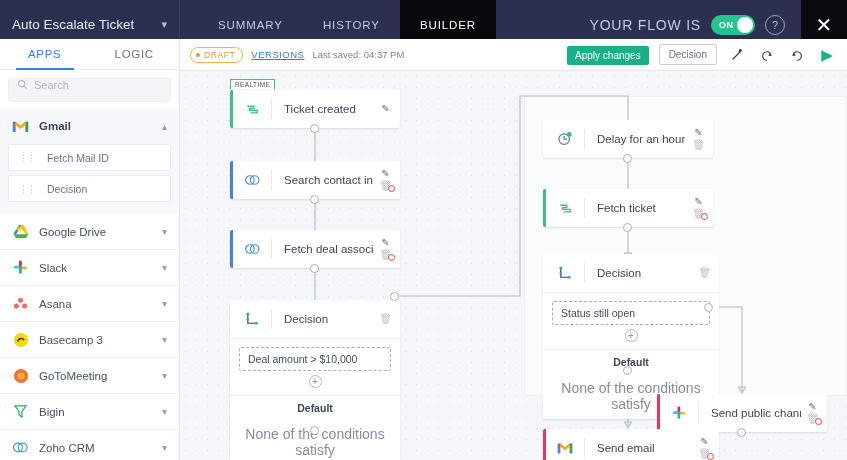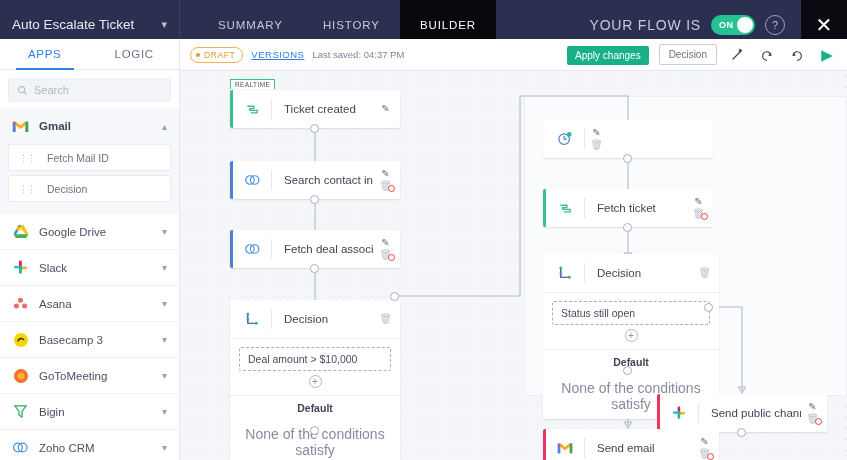--- a/index.html
+++ b/index.html
@@ -69,21 +69,21 @@
     font-size: 11.5px; letter-spacing: .7px; color: #6b7288; position: relative; cursor: pointer;
   }
   .side-tab.active { color: #2f80ed; }
   .side-tab.active::after {
     content: ""; position: absolute; bottom: -1px; left: 16px; right: 16px;
     height: 2.5px; background: #2f80ed;
   }
   .search-wrap { padding: 8px 8px 6px 8px; }
   .search-box {
     height: 24px; background: #f2f4f7; border: 1px solid #eceef3; border-radius: 3px;
-    display: flex; align-items: center; padding: 0 8px; gap: 6px;
+    display: flex; align-items: flex-start; padding: 0 8px; gap: 6px;
   }
   .search-box .ph { color: #b0b6c3; font-size: 11px; }
   .applist { overflow: hidden; }
   .app-row {
     height: 36px; display: flex; align-items: center; padding: 0 12px; gap: 10px;
     border-bottom: 1px solid #eef0f4; background: #fff; cursor: pointer;
   }
   .app-row.open { background: #f7f8fb; border-bottom: none; }
   .app-name { font-size: 11.5px; color: #3d4355; flex: 1; font-weight: 600; }
   .app-name.light { font-weight: 400; color: #4a5063; }
@@ -506,20 +506,21 @@
     <div class="node" style="left:363px; top:49px; width:170px;">
       <div class="node-head">
         <div class="node-ic" style="margin-left:3px;">
           <svg width="16" height="16" viewBox="0 0 17 17">
             <circle cx="7.6" cy="8.6" r="5.6" stroke="#4a7fd4" stroke-width="1.3" fill="none"></circle>
             <path d="M7.6 5 L7.6 8.6 L10.4 8.6" stroke="#4a7fd4" stroke-width="1.3" fill="none"></path>
             <circle cx="13" cy="3.6" r="2.5" fill="#2fb98a"></circle>
           </svg>
         </div>
         <div class="node-divider"></div>
+        <div class="node-title">Delay for an hour</div>
         <div class="node-actions">
           <span class="ic-pencil">✎</span>
           <span class="ic-trash">🗑</span>
         </div>
       </div>
     </div>
     <div class="port" style="left:443px; top:83px;"></div>
 
     <div class="node" style="left:363px; top:118px; width:170px;">
       <div class="node-head">

